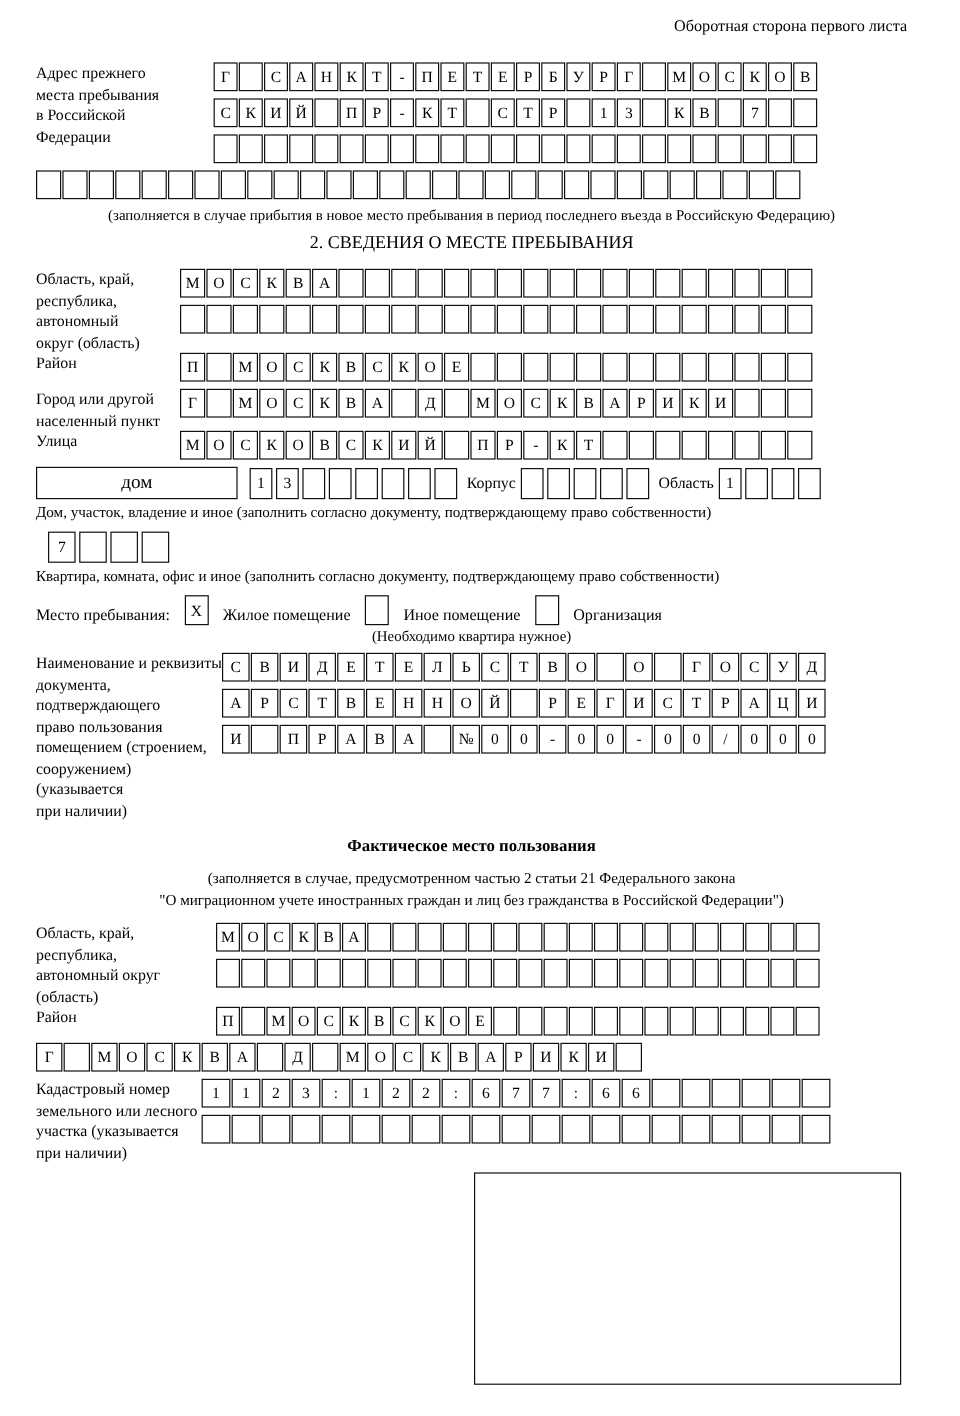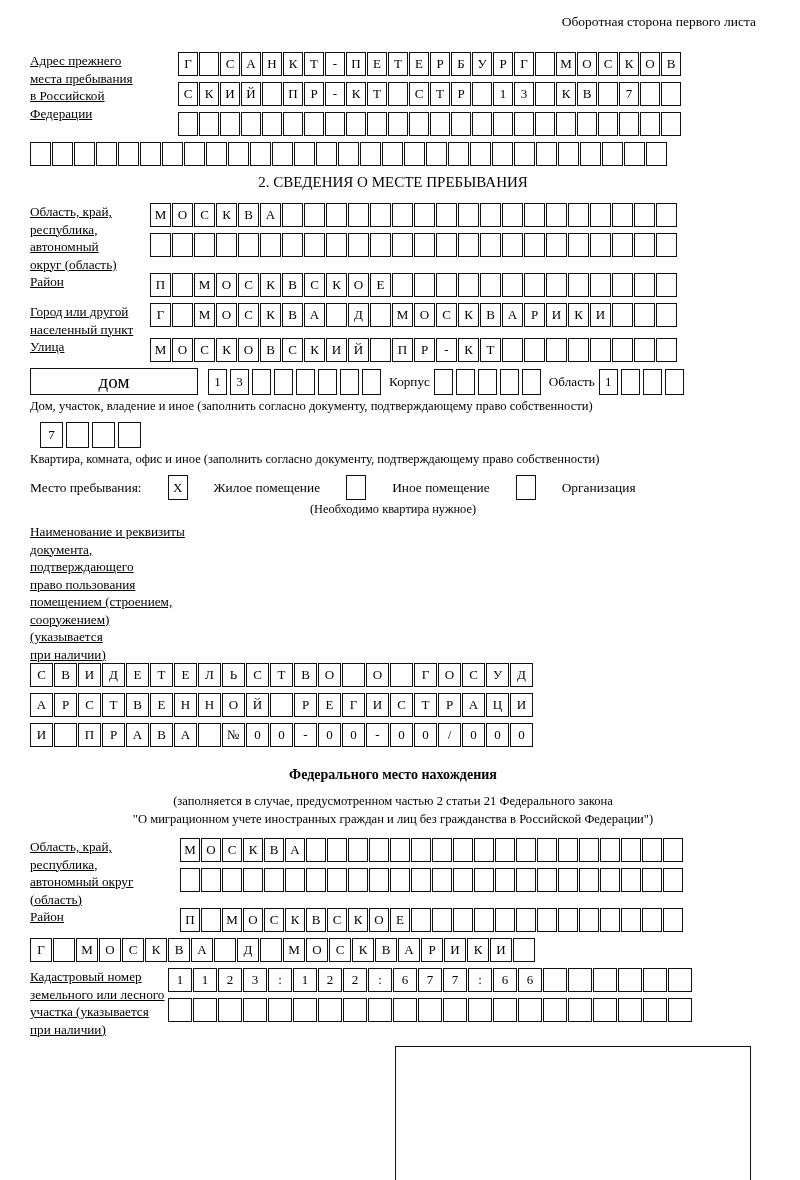--- a/index.html
+++ b/index.html
@@ -3,21 +3,21 @@
 <meta charset="utf-8">
 <style>
   html,body{margin:0;padding:0;background:#fff;}
   .page{
     position:relative;width:800px;height:1180px;box-sizing:border-box;
     padding:14px 44px 0 30px;background:#fff;color:#000;
     font-family:"Liberation Serif", serif;overflow:hidden;
   }
   .right-cap{text-align:right;font-size:13.5px;margin-bottom:22px;}
   .frow{display:flex;align-items:flex-start;}
-  .flabel{white-space:pre-line;font-size:13.2px;line-height:17.5px;flex:0 0 auto;text-decoration:underline;}
+  .flabel{white-space:pre-line;font-size:13.2px;line-height:17.5px;flex:0 0 auto;}
   .lw-top{width:148px;}
   .lw-s{width:120px;}
   .lw-doc{width:155px;}
   .lw-low{width:150px;}
   .lw-k{width:138px;}
   .rows{flex:1 1 auto;}
   .bx{display:flex;gap:1px;margin-bottom:6px;}
   .bx .cbox{
     border:1.5px solid #101010;box-sizing:border-box;background:#fff;
     display:inline-flex;align-items:center;justify-content:center;
@@ -33,30 +33,30 @@
   .g3{gap:3px;}
   .hb .cbox{width:19px;height:26px;}
   .ab .cbox{width:23px;height:26px;}
   .note{font-size:12.4px;text-align:center;margin:2px 0 4px;}
   .lnote{font-size:12.6px;margin:2px 0 8px;}
   .sec-title{font-weight:normal;text-align:center;font-size:15px;margin:8px 0 12px;}
   .sub-title{font-weight:bold;text-align:center;font-size:14px;margin:14px 0 10px;}
   .pre-note{white-space:pre-line;text-align:center;font-size:12.6px;line-height:17.5px;margin-bottom:10px;}
   .wbox{
     border:1.5px solid #101010;height:27px;box-sizing:border-box;
-    display:flex;align-items:center;justify-content:center;font-size:19px;flex:0 0 auto;
+    display:flex;align-items:center;justify-content:center;font-size:16px;flex:0 0 auto;
   }
   .dom{width:168px;}
   .kv{width:207px;}
   .house-row{display:flex;align-items:center;margin-bottom:4px;}
   .ilbl{font-size:13.2px;white-space:nowrap;}
   .sp8{width:8px;flex:0 0 auto;}
   .sp10{width:10px;flex:0 0 auto;}
   .sp4{width:4px;flex:0 0 auto;}
-  .stay-row{display:flex;align-items:center;font-size:13.4px;margin:6px 0 2px;gap:14px;}
+  .stay-row{display:flex;align-items:flex-end;font-size:13.4px;margin:6px 0 2px;}
   .chk{
     width:20px;height:25px;border:1.5px solid #101010;box-sizing:border-box;
     display:inline-flex;align-items:center;justify-content:center;
     font-size:13px;margin:0 12px;flex:0 0 auto;
   }
   .stamp{
     margin-left:365px;width:356px;height:177px;
     border:1.6px solid #101010;box-sizing:border-box;margin-top:8px;background:#fff;
   }
   .mb0{margin-bottom:0;}
@@ -178,20 +178,21 @@
       <span class="cbox"></span>
       <span class="cbox"></span>
       <span class="cbox"></span>
       <span class="cbox"></span>
       <span class="cbox"></span>
       <span class="cbox"></span>
       <span class="cbox"></span>
       <span class="cbox"></span>
       <span class="cbox"></span>
     </div>
+  <div class="note">(заполняется в случае прибытия в новое место пребывания в период последнего въезда в Российскую Федерацию)</div>
 
   <div class="sec-title">2. СВЕДЕНИЯ О МЕСТЕ ПРЕБЫВАНИЯ</div>
 
   <div class="frow">
     <div class="flabel lw-s">Область, край,
 республика,
 автономный
 округ (область)</div>
     <div class="rows">
       <div class="bx s24">
@@ -390,21 +391,21 @@
     <span>Место пребывания:</span>
     <span class="chk">X</span>
     <span>Жилое помещение</span>
     <span class="chk"></span>
     <span>Иное помещение</span>
     <span class="chk"></span>
     <span>Организация</span>
   </div>
   <div class="note">(Необходимо квартира нужное)</div>
 
-  <div class="frow" style="margin-top:6px;flex-direction:column;">
+  <div class="frow" style="margin-top:6px;">
     <div class="flabel lw-doc">Наименование и реквизиты
 документа, подтверждающего
 право пользования
 помещением (строением,
 сооружением) (указывается
 при наличии)</div>
     <div class="rows">
       <div class="bx d21">
           <span class="cbox">С</span>
           <span class="cbox">В</span>
@@ -470,21 +471,21 @@
           <span class="cbox">0</span>
           <span class="cbox">0</span>
           <span class="cbox">/</span>
           <span class="cbox">0</span>
           <span class="cbox">0</span>
           <span class="cbox">0</span>
         </div>
     </div>
   </div>
 
-  <div class="sub-title">Федерального место нахождения</div>
+  <div class="sub-title">Фактическое место пользования</div>
   <div class="pre-note">(заполняется в случае, предусмотренном частью 2 статьи 21 Федерального закона
 "О миграционном учете иностранных граждан и лиц без гражданства в Российской Федерации")</div>
 
   <div class="frow">
     <div class="flabel lw-low">Область, край,
 республика,
 автономный округ
 (область)</div>
     <div class="rows">
       <div class="bx low24">

